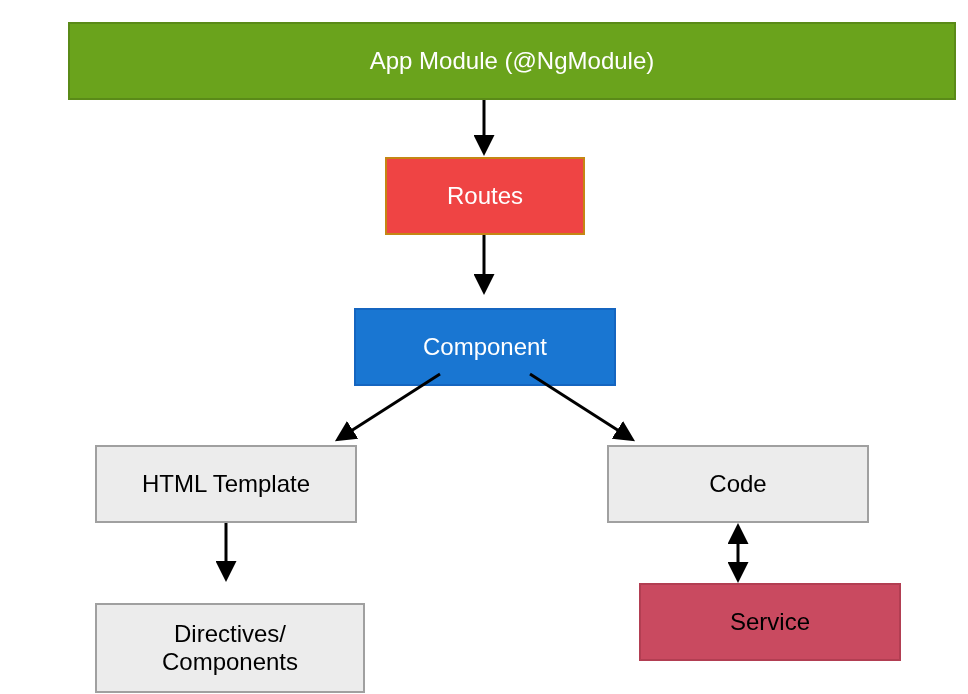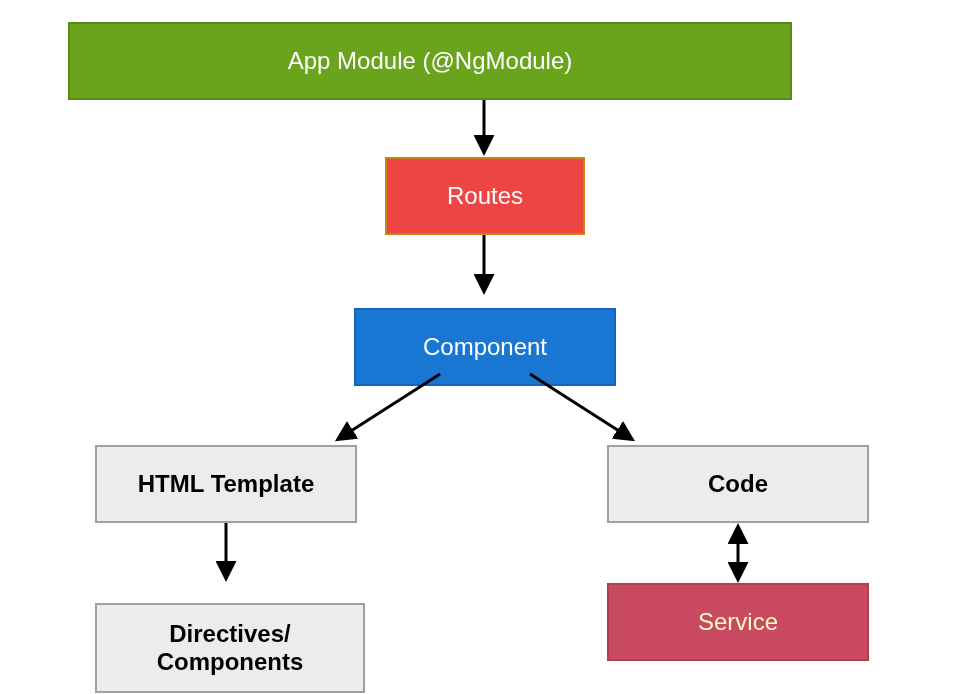--- a/index.html
+++ b/index.html
@@ -35,38 +35,38 @@
     }
     .box-blue {
       background: #1976d2;
       border-color: #1565c0;
       color: white;
     }
     .box-gray {
       background: #ececec;
       border-color: #a0a0a0;
       color: #000;
-      font-weight: bold;
     }
     .box-red {
       background: #c94a60;
       border-color: #b23e52;
-      color: #fef9c3;
+      color: #000000;
+      margin-left: 32px;
     }
     svg.arrow {
       position: absolute;
       pointer-events: none;
     }
   </style>
 </head>
 <body>
 
 <div class="diagram">
 
-  <div class="box box-green" style="left:68px; top:22px; width:724px; height:78px;">
+  <div class="box box-green" style="left:68px; top:22px; width:888px; height:78px;">
     <span>App Module (@NgModule)</span>
   </div>
 
   <div class="box box-orange" style="left:385px; top:157px; width:200px; height:78px;">
     <span>Routes</span>
   </div>
 
   <div class="box box-blue" style="left:354px; top:308px; width:262px; height:78px;">
     <span>Component</span>
   </div>

